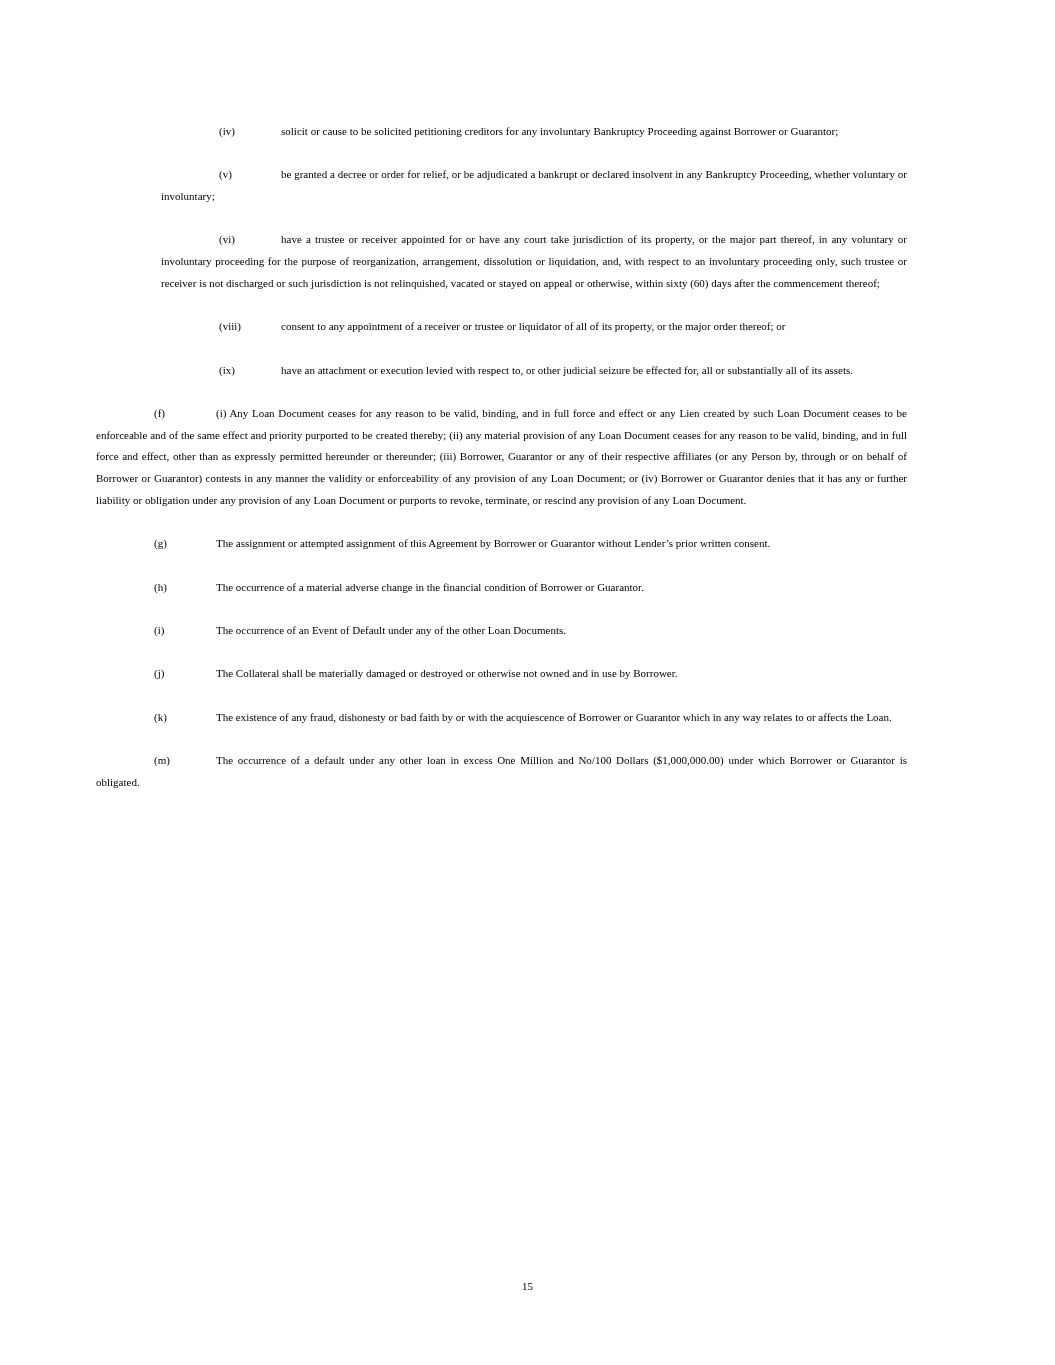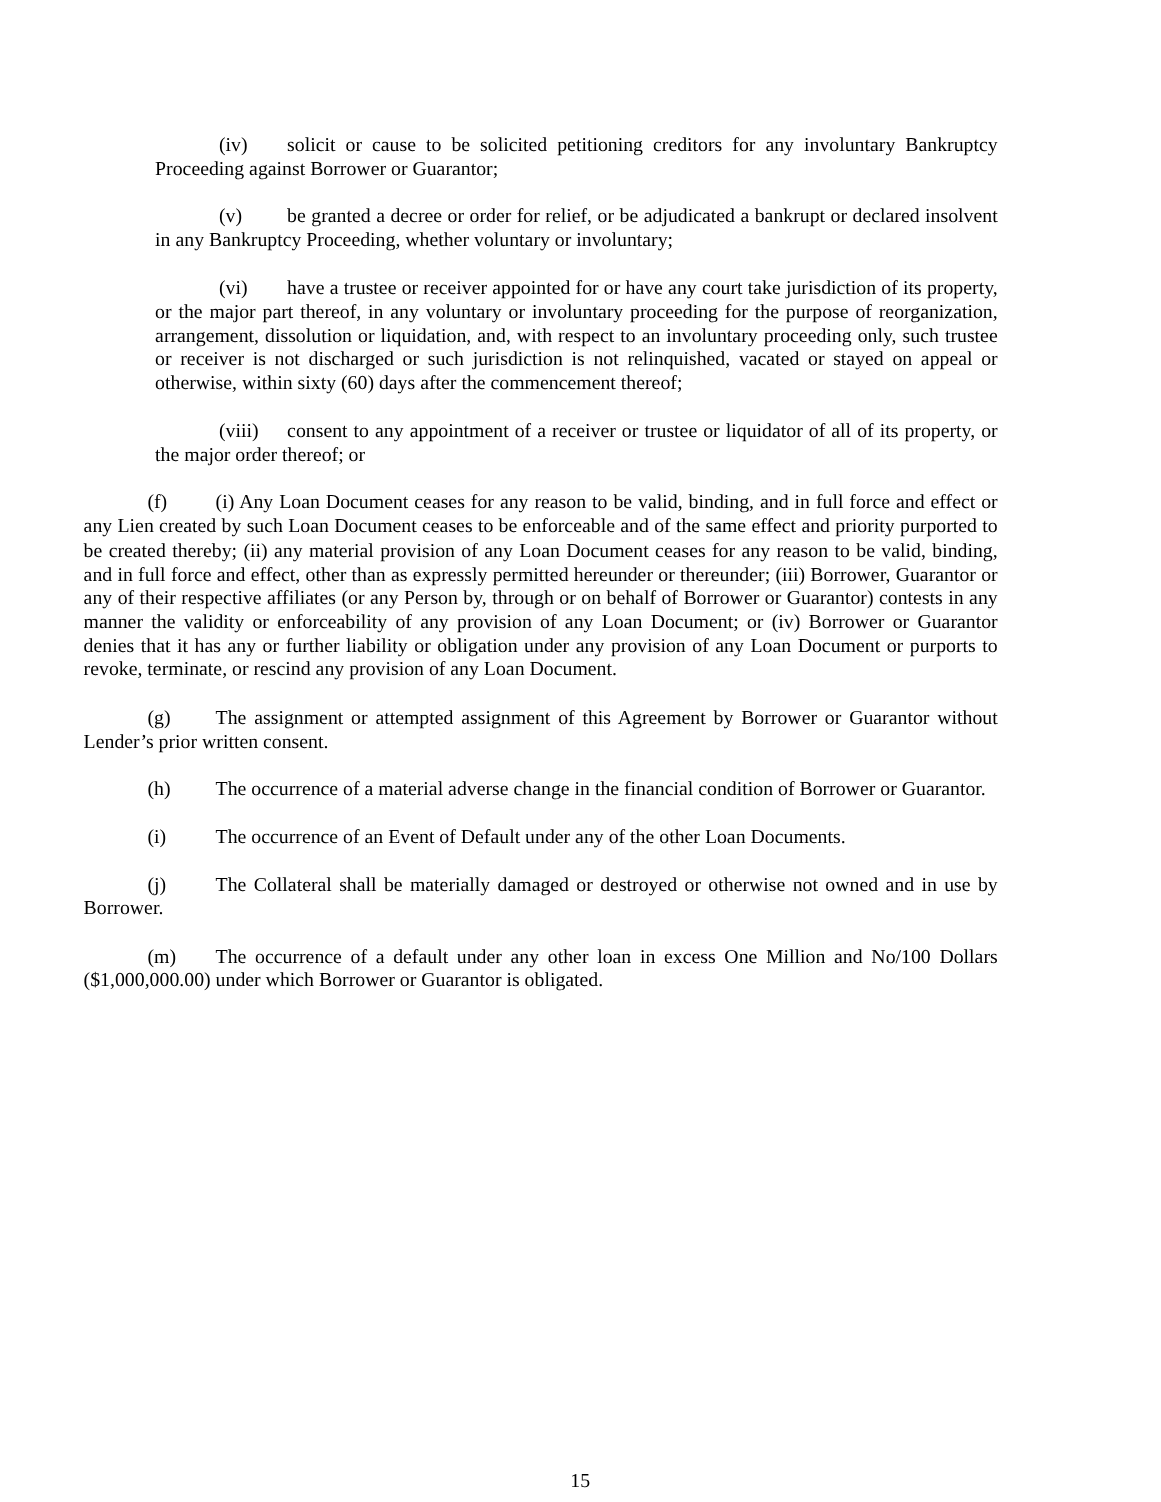--- a/index.html
+++ b/index.html
@@ -6,72 +6,74 @@
     margin: 0;
     padding: 0;
     background: #ffffff;
   }
   .page {
     position: relative;
     width: 1022px;
     height: 1365px;
     background: #ffffff;
     font-family: "Liberation Serif", serif;
-    font-size: 18px;
+    font-size: 11px;
     line-height: 21.7px;
     color: #000000;
     box-sizing: border-box;
-    padding: 121px 115px 0 76px;
+    padding: 121px 115px 0 96px;
     overflow: hidden;
   }
   p.para {
     margin: 0 0 21.7px 0;
     text-align: justify;
     text-indent: 58px;
   }
   p.para.sub {
     margin-left: 65px;
   }
   .plabel {
     display: inline-block;
     width: 62px;
     text-indent: 0;
   }
   .footer {
     position: absolute;
-    top: 1336px;
+    top: 1276px;
     left: 0;
     width: 1055px;
     text-align: center;
   }
 </style>
 </head>
 <body>
 
 <div class="page">
 
   <p class="para sub"><span class="plabel">(iv)</span><span class="ptext">solicit or cause to be solicited petitioning creditors for any involuntary Bankruptcy Proceeding against Borrower or Guarantor;</span></p>
 
   <p class="para sub"><span class="plabel">(v)</span><span class="ptext">be granted a decree or order for relief, or be adjudicated a bankrupt or declared insolvent in any Bankruptcy Proceeding, whether voluntary or involuntary;</span></p>
 
   <p class="para sub"><span class="plabel">(vi)</span><span class="ptext">have a trustee or receiver appointed for or have any court take jurisdiction of its property, or the major part thereof, in any voluntary or involuntary proceeding for the purpose of reorganization, arrangement, dissolution or liquidation, and, with respect to an involuntary proceeding only, such trustee or receiver is not discharged or such jurisdiction is not relinquished, vacated or stayed on appeal or otherwise, within sixty (60) days after the commencement thereof;</span></p>
 
 
   <p class="para sub"><span class="plabel">(viii)</span><span class="ptext">consent to any appointment of a receiver or trustee or liquidator of all of its property, or the major order thereof; or</span></p>
 
+  <p class="para sub"><span class="plabel">(ix)</span><span class="ptext">have an attachment or execution levied with respect to, or other judicial seizure be effected for, all or substantially all of its assets.</span></p>
 
   <p class="para"><span class="plabel">(f)</span><span class="ptext">(i) Any Loan Document ceases for any reason to be valid, binding, and in full force and effect or any Lien created by such Loan Document ceases to be enforceable and of the same effect and priority purported to be created thereby; (ii) any material provision of any Loan Document ceases for any reason to be valid, binding, and in full force and effect, other than as expressly permitted hereunder or thereunder; (iii) Borrower, Guarantor or any of their respective affiliates (or any Person by, through or on behalf of Borrower or Guarantor) contests in any manner the validity or enforceability of any provision of any Loan Document; or (iv) Borrower or Guarantor denies that it has any or further liability or obligation under any provision of any Loan Document or purports to revoke, terminate, or rescind any provision of any Loan Document.</span></p>
 
   <p class="para"><span class="plabel">(g)</span><span class="ptext">The assignment or attempted assignment of this Agreement by Borrower or Guarantor without Lender’s prior written consent.</span></p>
 
   <p class="para"><span class="plabel">(h)</span><span class="ptext">The occurrence of a material adverse change in the financial condition of Borrower or Guarantor.</span></p>
 
   <p class="para"><span class="plabel">(i)</span><span class="ptext">The occurrence of an Event of Default under any of the other Loan Documents.</span></p>
 
   <p class="para"><span class="plabel">(j)</span><span class="ptext">The Collateral shall be materially damaged or destroyed or otherwise not owned and in use by Borrower.</span></p>
 
+  <p class="para"><span class="plabel">(k)</span><span class="ptext">The existence of any fraud, dishonesty or bad faith by or with the acquiescence of Borrower or Guarantor which in any way relates to or affects the Loan.</span></p>
 
 
   <p class="para"><span class="plabel">(m)</span><span class="ptext">The occurrence of a default under any other loan in excess One Million and No/100 Dollars ($1,000,000.00) under which Borrower or Guarantor is obligated.</span></p>
 
   <div class="footer">15</div>
 
 </div>
 
 </body></html>

